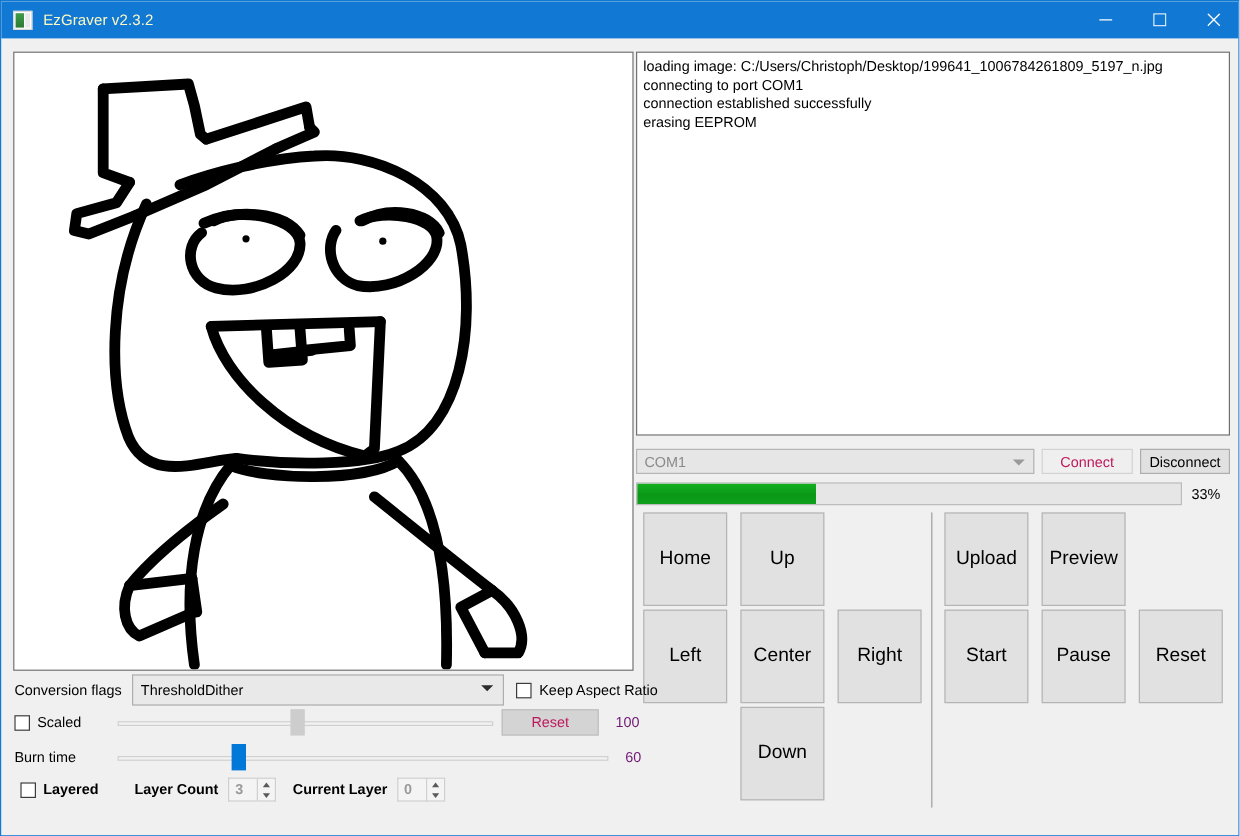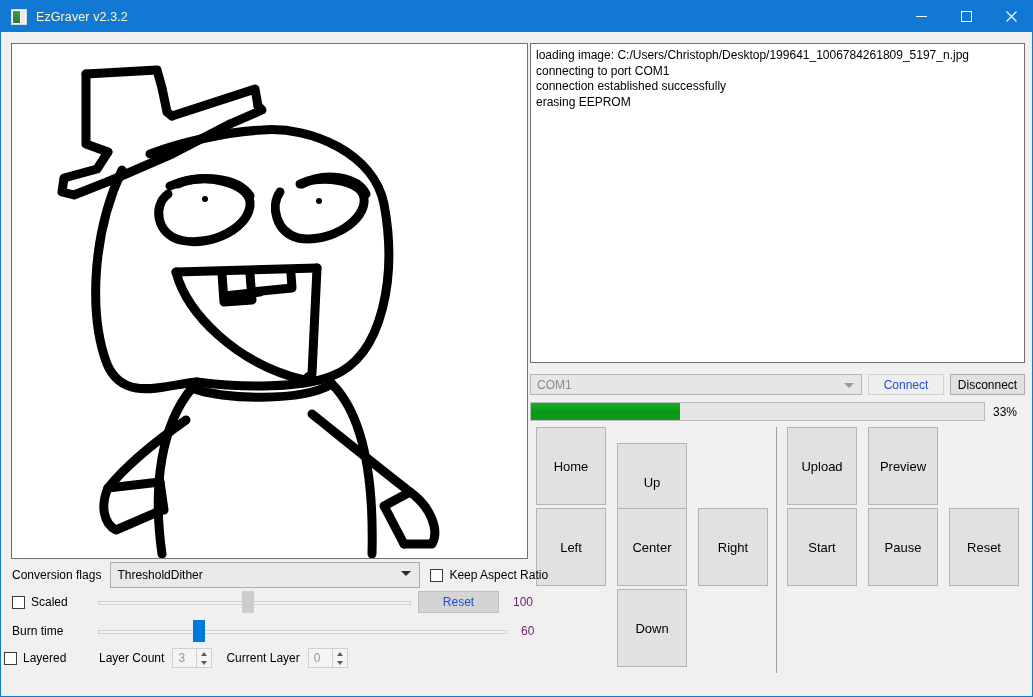--- a/index.html
+++ b/index.html
@@ -103,21 +103,21 @@
   }
   .btn-sm {
     height: 21px;
     border: 1px solid #adadad;
     background: #e1e1e1;
     font-size: 12px;
     color: #000000;
     display: flex; align-items: center; justify-content: center;
   }
   .btn-sm.disabled {
-    color: #1d4ed8;
+    color: #be185d;
     background: #efefef;
     border-color: #d2d2d2;
   }
   #connect-button  { width: 76px; margin-left: 6px; }
   #disconnect-button { width: 75px; margin-left: 6px; }
   
   .progress-row {
     position: absolute; left: 529px; top: 401px;
     width: 495px; height: 19px;
     display: flex; align-items: center;
@@ -136,21 +136,21 @@
     font-size: 12px; color: #000000;
     margin-left: 8px;
   }
   
   .btn-grid { position: absolute; }
   .big-btn {
     position: absolute;
     width: 70px; height: 78px;
     background: #e1e1e1;
     border: 1px solid #b4b4b4;
-    font-size: 13px; color: #000000;
+    font-size: 16px; color: #000000;
     display: flex; align-items: center; justify-content: center;
   }
   .vsep {
     position: absolute;
     left: 775px; top: 426px;
     width: 1px; height: 246px;
     background: #9e9e9e;
   }
   
   .lbl { font-size: 12px; color: #000000; white-space: nowrap; }
@@ -186,23 +186,23 @@
     position: absolute; left: 11px; top: 591px;
     width: 1012px; height: 20px;
     display: flex; align-items: center;
   }
   .row-burn {
     position: absolute; left: 11px; top: 620px;
     width: 1012px; height: 20px;
     display: flex; align-items: center;
   }
   .row-layered {
-    position: absolute; left: 3px; top: 646px;
+    position: absolute; left: 16px; top: 646px;
     width: 1012px; height: 22px;
-    display: flex; align-items: center;
+    display: flex; align-items: center; font-weight: bold;
   }
   .slider {
     position: relative; height: 20px;
     display: flex; align-items: center;
   }
   .slider .track {
     position: absolute; left: 0; right: 0; top: 9px;
     height: 4px;
     background: #f2f2f2;
     border: 1px solid #d0d0d0;
@@ -330,21 +330,21 @@
 
   <div class="progress-row">
     <div class="progress-track">
       <div class="progress-fill" id="progress-fill" style="width: 33%;"></div>
     </div>
     <div class="progress-label">33%</div>
   </div>
 
   <div class="btn-grid" style="left:535px; top:426px; width:240px; height:246px;">
     <div class="big-btn" style="left:0px;   top:0px;">Home</div>
-    <div class="big-btn" style="left:81px;  top:16px;">Up</div>
+    <div class="big-btn" style="left:81px;  top:0px;">Up</div>
     <div class="big-btn" style="left:0px;   top:81px;">Left</div>
     <div class="big-btn" style="left:81px;  top:81px;">Center</div>
     <div class="big-btn" style="left:162px; top:81px;">Right</div>
     <div class="big-btn" style="left:81px;  top:162px;">Down</div>
   </div>
 
   <div class="vsep"></div>
 
   <div class="btn-grid" style="left:786px; top:426px; width:240px; height:165px;">
     <div class="big-btn" style="left:0px;   top:0px;">Upload</div>

